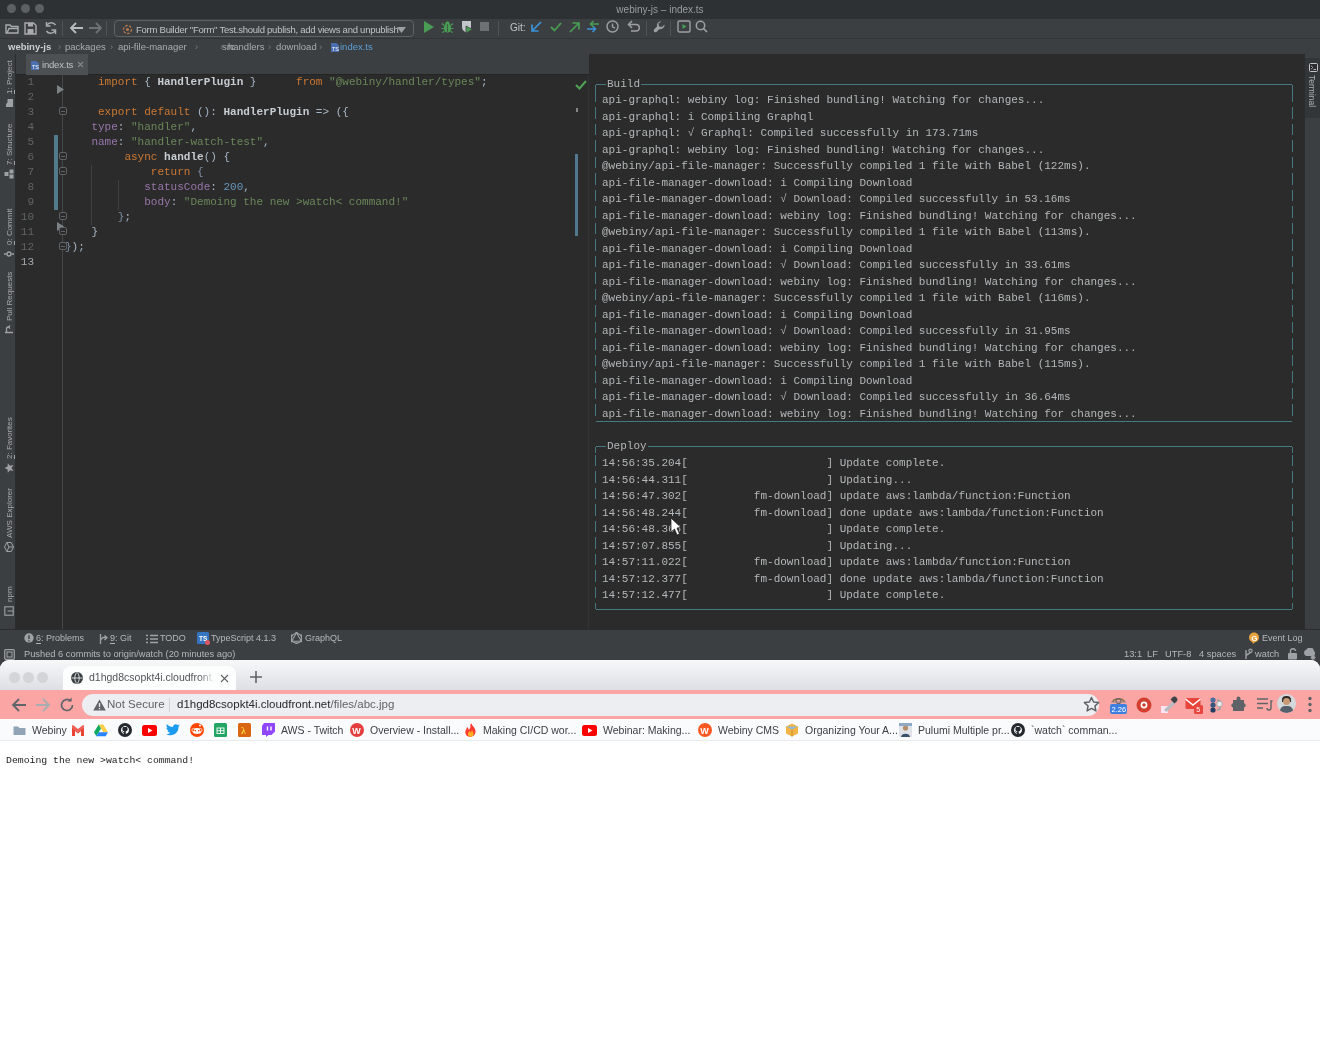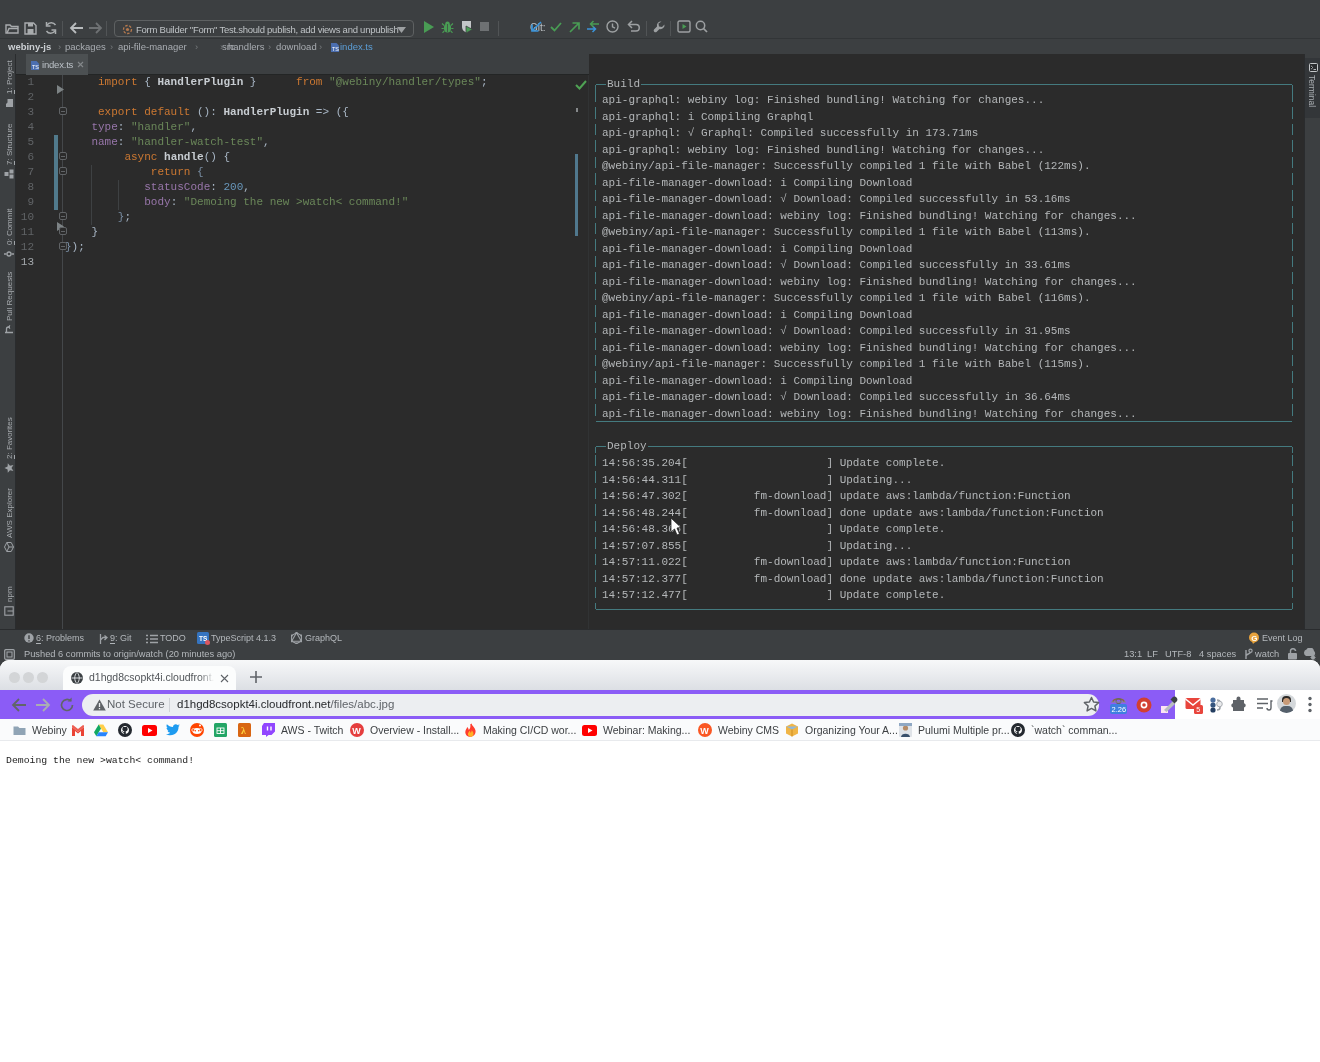--- a/index.html
+++ b/index.html
@@ -41,31 +41,37 @@
   pre.term { position:absolute; font-family:"Liberation Mono",monospace; font-size:11px; line-height:16.5px; color:#b4b7b9; }
   .boxlabel { position:absolute; font-family:"Liberation Mono",monospace; font-size:11px; color:#b4b7b9; background:#2b2b2b; padding:0 1px; }
   
   #stripe2 { position:absolute; left:0; top:629px; width:1320px; height:17px; background:#3c3f41; border-top:1px solid #2a2c2e; font-size:9px; color:#b4b8bc; letter-spacing:0px; }
   #statusbar { position:absolute; left:0; top:646px; width:1320px; height:16px; background:#3c3f41; font-size:9.3px; color:#b4b8bc; }
   
   #chrome { position:absolute; left:0; top:660px; width:1320px; height:402px; background:#fff; border-radius:9px 9px 0 0; overflow:hidden; }
   #tabstrip { position:absolute; left:0; top:0; width:1320px; height:30px; background:linear-gradient(#f7f8f9, #dcdfe4); }
   .ctl { position:absolute; top:12px; width:11px; height:11px; border-radius:50%; background:#d3d5d7; }
   #ctab { position:absolute; left:63px; top:6px; width:173px; height:24px; background:#fcfdfd; border-radius:8px 8px 0 0; font-size:10.5px; color:#515559; }
-  #ctoolbar { position:absolute; left:0; top:30px; width:1175px; height:29px; background:#8b5cf6; }
+  #ctoolbar { position:absolute; left:0; top:30px; width:1320px; height:29px; background:#fca5a5; }
   #omnibox { position:absolute; left:82px; top:4px; width:1017px; height:22px; border-radius:11px; background:#ecEEF1; background:#eceef1; font-size:11.5px; color:#5f6368; }
   #bookmarks { position:absolute; left:0; top:59px; width:1320px; height:22px; background:#fafbfc; border-bottom:1px solid #e8eaed; font-size:10.5px; color:#3d4043; }
   .bm { position:absolute; top:0; height:22px; display:flex; align-items:center; gap:6px; }
   #page { position:absolute; left:0; top:81px; width:1192px; height:321px; background:#fff; }
   #pagetext { position:absolute; left:6px; top:14px; font-family:"Liberation Mono",monospace; font-size:9.8px; color:#222; }
   svg { display:block; }
 </style>
 </head>
 <body>
 <div id="ide">
+  <div id="titlebar">
+    <div class="tl" style="left:7px;"></div>
+    <div class="tl" style="left:21px;"></div>
+    <div class="tl" style="left:35px;"></div>
+    <div id="title-text">webiny-js – index.ts</div>
+  </div>
   <div id="toolbar">
     <svg class="abs" style="left:5px;top:3px;" width="14" height="13">
         <path d="M1 3 H5 L6.5 4.5 H13 V11 H1 Z" fill="none" stroke="#a9acae" stroke-width="1.4"></path>
         <path d="M2 11 L4 6.5 H13" stroke="#a9acae" stroke-width="1.4" fill="none"></path>
       </svg>
     <svg class="abs" style="left:24px;top:3px;" width="13" height="13">
         <path d="M1 1 H9.5 L12 3.5 V12 H1 Z" fill="none" stroke="#a9acae" stroke-width="1.4"></path>
         <rect x="3.5" y="7" width="6" height="5" fill="#a9acae"></rect>
         <rect x="4" y="1" width="5" height="3.5" fill="#a9acae"></rect>
       </svg>
@@ -100,21 +106,21 @@
         <ellipse cx="6.5" cy="3.4" rx="2.2" ry="1.8" fill="#499c54"></ellipse>
         <path d="M3.2 5.5 L1 3.5 M9.8 5.5 L12 3.5 M2.8 8.5 H0.5 M12.5 8.5 H10.2 M3.2 11 L1.5 12.8 M9.8 11 L11.5 12.8" stroke="#499c54" stroke-width="1.1"></path>
         <path d="M6.5 4 V12" stroke="#3c3f41" stroke-width="0.7"></path>
       </svg>
     <svg class="abs" style="left:460px;top:1px;" width="13" height="13">
         <path d="M2 1 H11 V7 C11 10 8.5 12 6.5 12.5 C4.5 12 2 10 2 7 Z" fill="#c3c6c8"></path>
         <path d="M6 6 L12.5 9.5 L6 13 Z" fill="#499c54" stroke="#3c3f41" stroke-width="0.8"></path>
       </svg>
     <div class="abs" style="left:480px;top:3px;width:9px;height:9px;background:#6e7173;"></div>
     <div class="abs" style="left:498px;top:2px;width:1px;height:15px;background:#515456;"></div>
-    <div class="abs" style="left:530px;top:3px;font-size:10px;color:#bfc3c6;text-align:center;">Git:</div>
+    <div class="abs" style="left:510px;top:3px;font-size:10px;color:#bfc3c6;text-align:center;">Git:</div>
     <svg class="abs" style="left:530px;top:2px;" width="12" height="12">
         <path d="M11 1 L2 10 M2 3.5 V10 H8.5" fill="none" stroke="#3b94d9" stroke-width="1.7"></path>
       </svg>
     <svg class="abs" style="left:550px;top:3px;" width="12" height="10">
         <path d="M1 5 L4.5 8.5 L11 1" stroke="#499c54" stroke-width="1.8" fill="none"></path>
       </svg>
     <svg class="abs" style="left:569px;top:2px;" width="12" height="12">
         <path d="M1 11 L10 2 M3.5 2 H10 V8.5" fill="none" stroke="#499c54" stroke-width="1.7"></path>
       </svg>
     <svg class="abs" style="left:586px;top:1px;" width="14" height="13">

